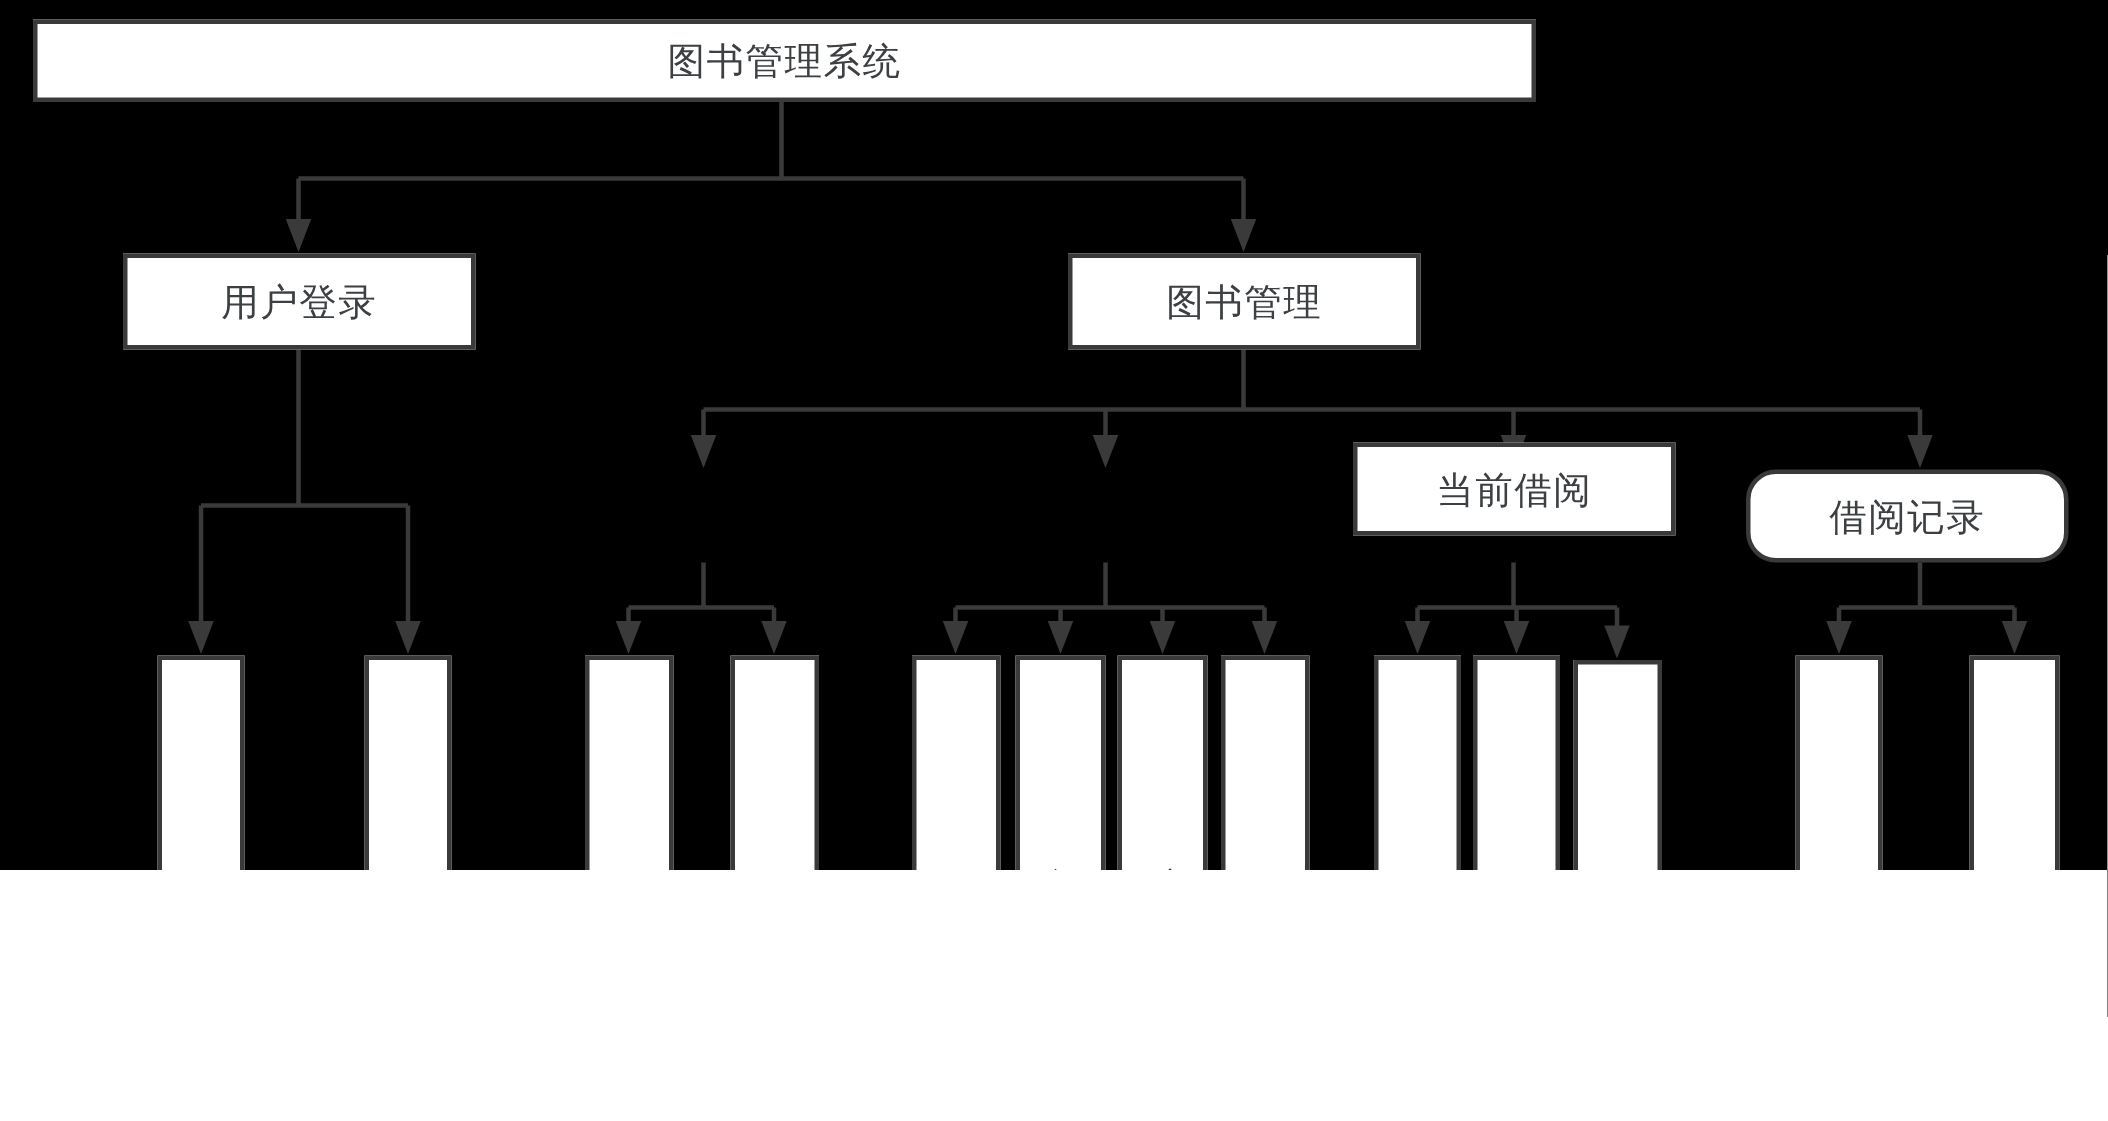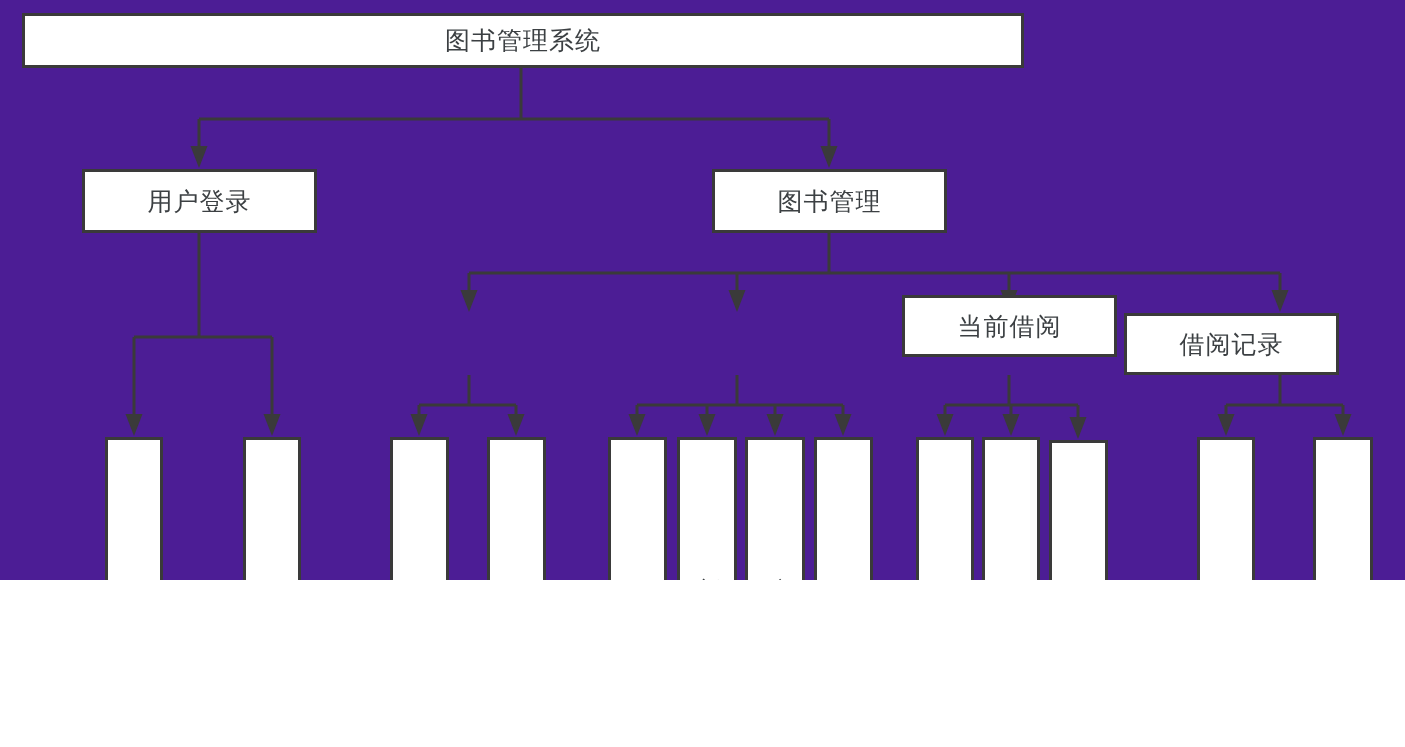--- a/index.html
+++ b/index.html
@@ -1,20 +1,20 @@
 <!DOCTYPE html>
 <html><head>
 <meta charset="utf-8">
 <style>
   html, body { margin: 0; padding: 0; background: #ffffff; }
   .canvas {
     position: relative;
     width: 1405px;
     height: 580px;
-    background: #4c1d95;
+    background: #000000;
     font-family: Liberation Mono, monospace;
     overflow: hidden;
   }
   .connectors {
     position: absolute;
     left: 0; top: 0;
     width: 1405px; height: 747px;
   }
   .node {
     position: absolute;
@@ -91,21 +91,21 @@
       <polygon points="1343,436 1334.5,414 1351.5,414"></polygon>
     </g>
   </svg>
 
   <div class="node" style="left:22px; top:13px; width:1002px; height:55px;">图书管理系统</div>
 
   <div class="node" style="left:82px; top:169px; width:235px; height:64px;">用户登录</div>
   <div class="node" style="left:712px; top:169px; width:235px; height:64px;">图书管理</div>
 
   <div class="node" style="left:902px; top:295px; width:215px; height:62px;">当前借阅</div>
-  <div class="node" style="left:1124px; top:313px; width:215px; height:62px;">借阅记录</div>
+  <div class="node" style="left:1164px; top:313px; width:215px; height:62px;border-radius:20px;">借阅记录</div>
 
   <div class="node leaf" style="left:105px; top:437px; width:58px; height:298px;">用户登录</div>
   <div class="node leaf" style="left:243px; top:437px; width:58px; height:298px;">注销登录</div>
 
   <div class="node leaf" style="left:390px; top:437px; width:59px; height:298px;">查询图书</div>
   <div class="node leaf" style="left:487px; top:437px; width:59px; height:298px;">借阅图书</div>
 
   <div class="node leaf" style="left:608px; top:437px; width:59px; height:298px;">查询图书</div>
   <div class="node leaf" style="left:677px; top:437px; width:60px; height:298px;">新增图书（管理员）</div>
   <div class="node leaf" style="left:745px; top:437px; width:60px; height:298px;">编辑图书（管理员）</div>

